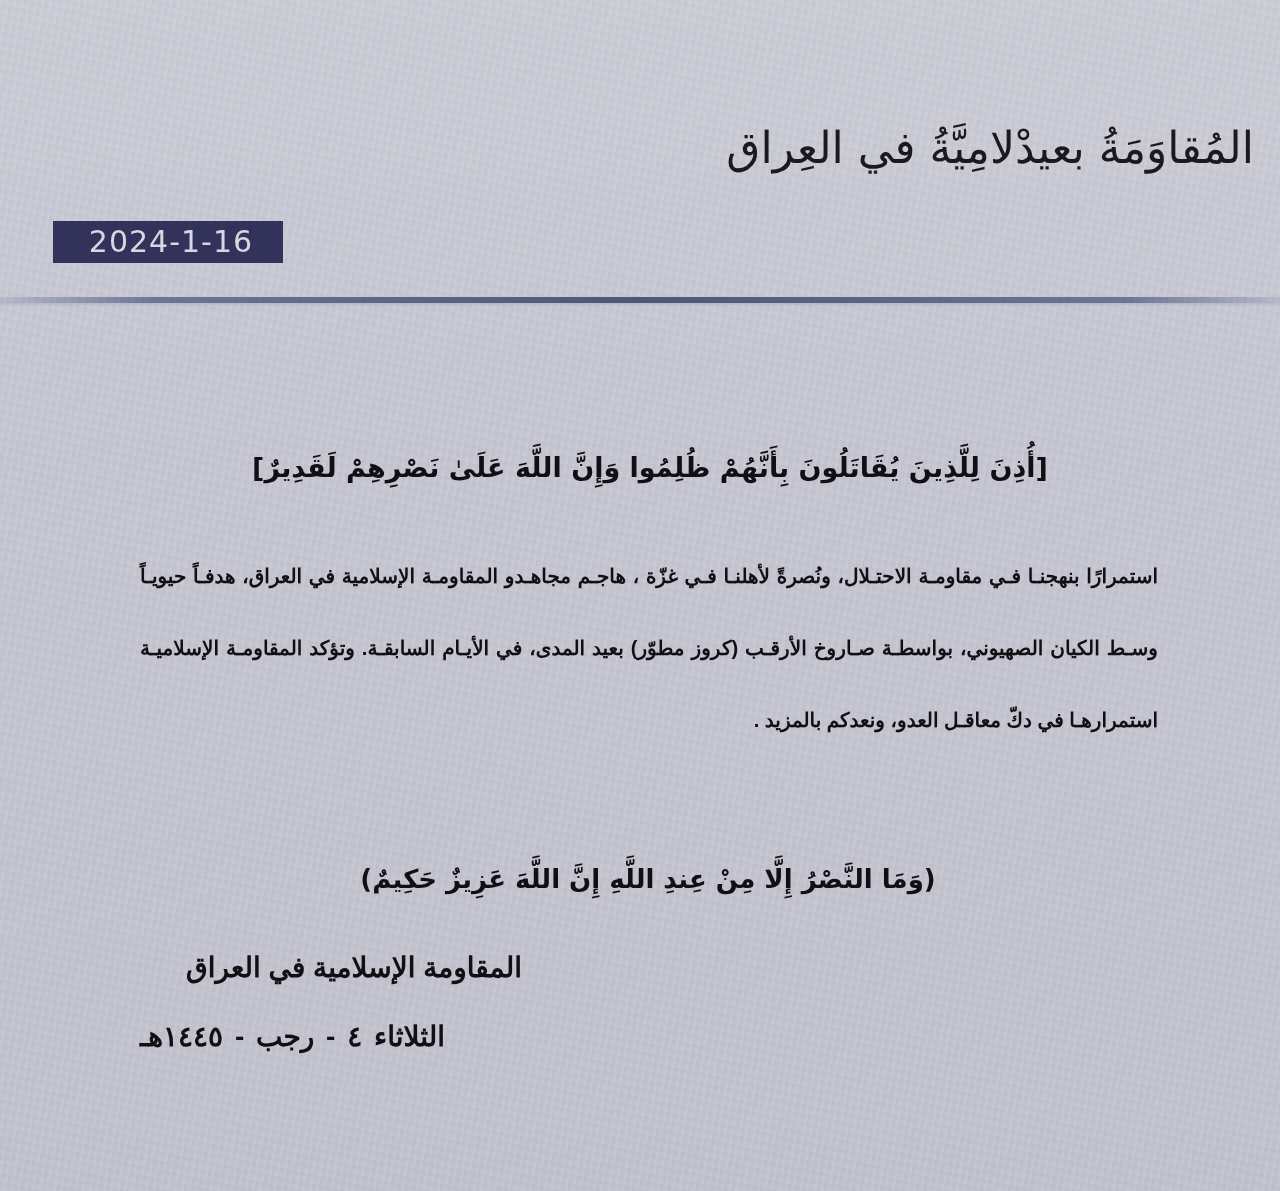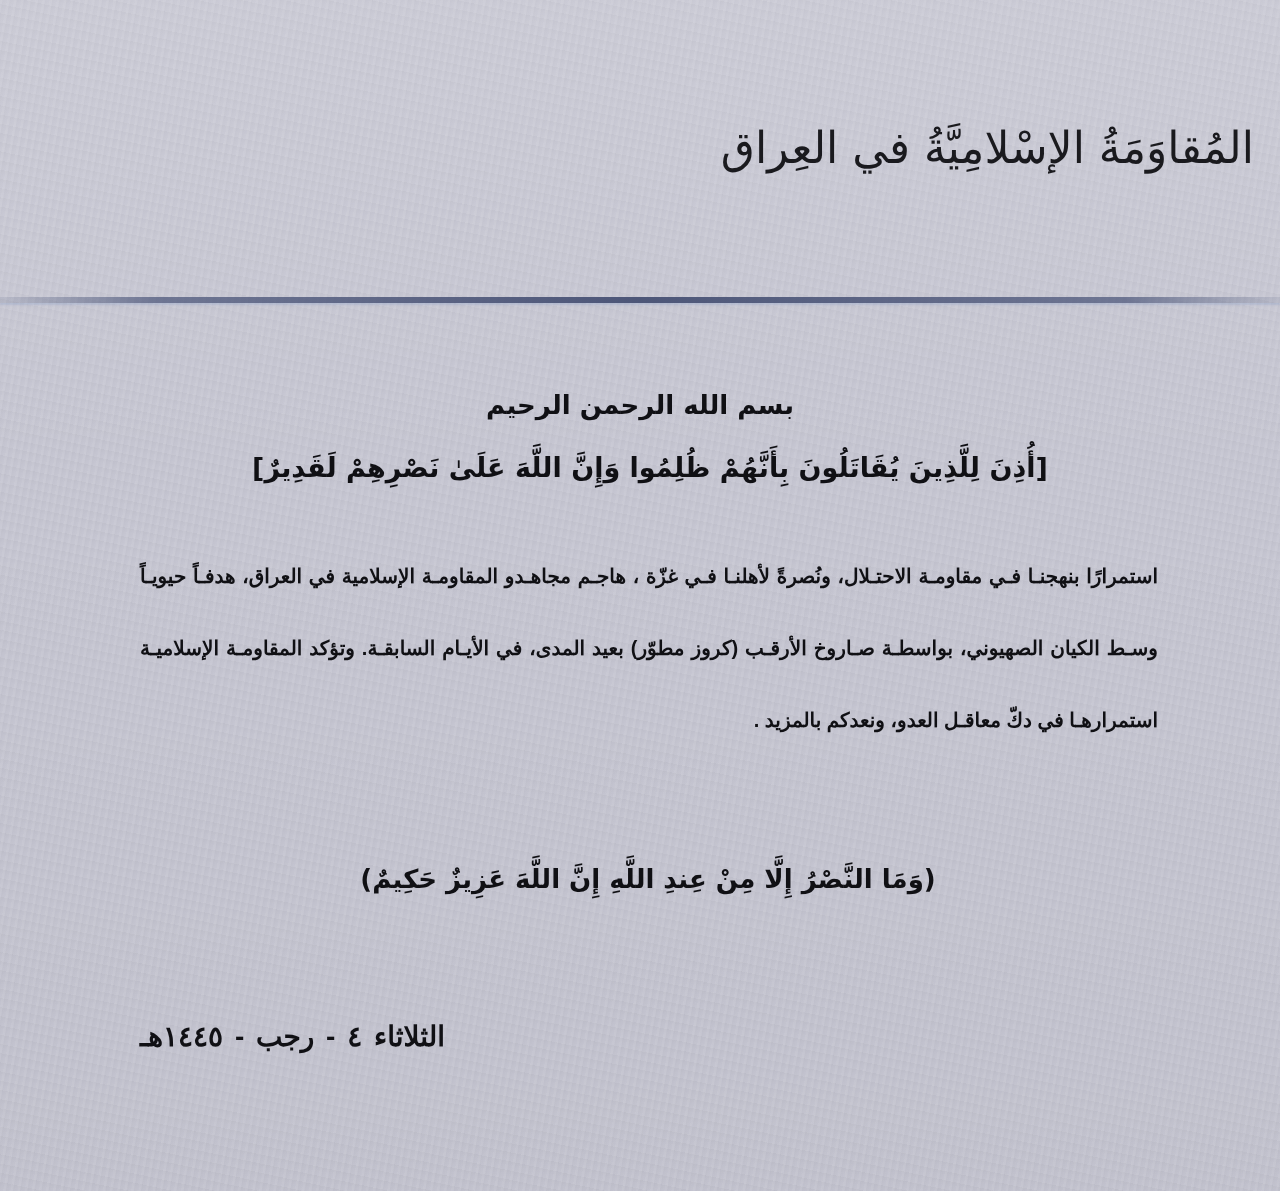--- a/index.html
+++ b/index.html
@@ -145,29 +145,30 @@
       font-size: 28px;
       line-height: 46px;
       word-spacing: 4px;
     }
   </style>
 </head>
 <body>
 
 <div class="page">
 
-  <div class="masthead">المُقاوَمَةُ الإسْلامِيَّةُ في العِراق</div>
+  <div class="masthead">المُقاوَمَةُ بعيدْلامِيَّةُ في العِراق</div>
 
+  <div class="date-badge">2024-1-16</div>
 
   <div class="divider"></div>
 
-  <div class="basmala">بسم الله الرحمن الرحيم</div>
 
   <div class="verse-top">[أُذِنَ لِلَّذِينَ يُقَاتَلُونَ بِأَنَّهُمْ ظُلِمُوا وَإِنَّ اللَّهَ عَلَىٰ نَصْرِهِمْ لَقَدِيرٌ]</div>
 
   <div class="body-text">استمرارًا بنهجنـا فـي مقاومـة الاحتـلال، ونُصرةً لأهلنـا فـي غزّة ، هاجـم مجاهـدو المقاومـة الإسلامية في العراق، هدفـاً حيويـاً وسـط الكيان الصهيوني، بواسطـة صـاروخ الأرقـب (كروز مطوّر) بعيد المدى، في الأيـام السابقـة. وتؤكد المقاومـة الإسلاميـة استمرارهـا في دكّ معاقـل العدو، ونعدكم بالمزيد .</div>
 
   <div class="verse-bottom">(وَمَا النَّصْرُ إِلَّا مِنْ عِندِ اللَّهِ  إِنَّ اللَّهَ عَزِيزٌ حَكِيمٌ)</div>
 
+  <div class="signature">المقاومة الإسلامية في العراق</div>
 
   <div class="hijri-date">الثلاثاء ٤ - رجب - ١٤٤٥هـ</div>
 
 </div>
 
 </body></html>

